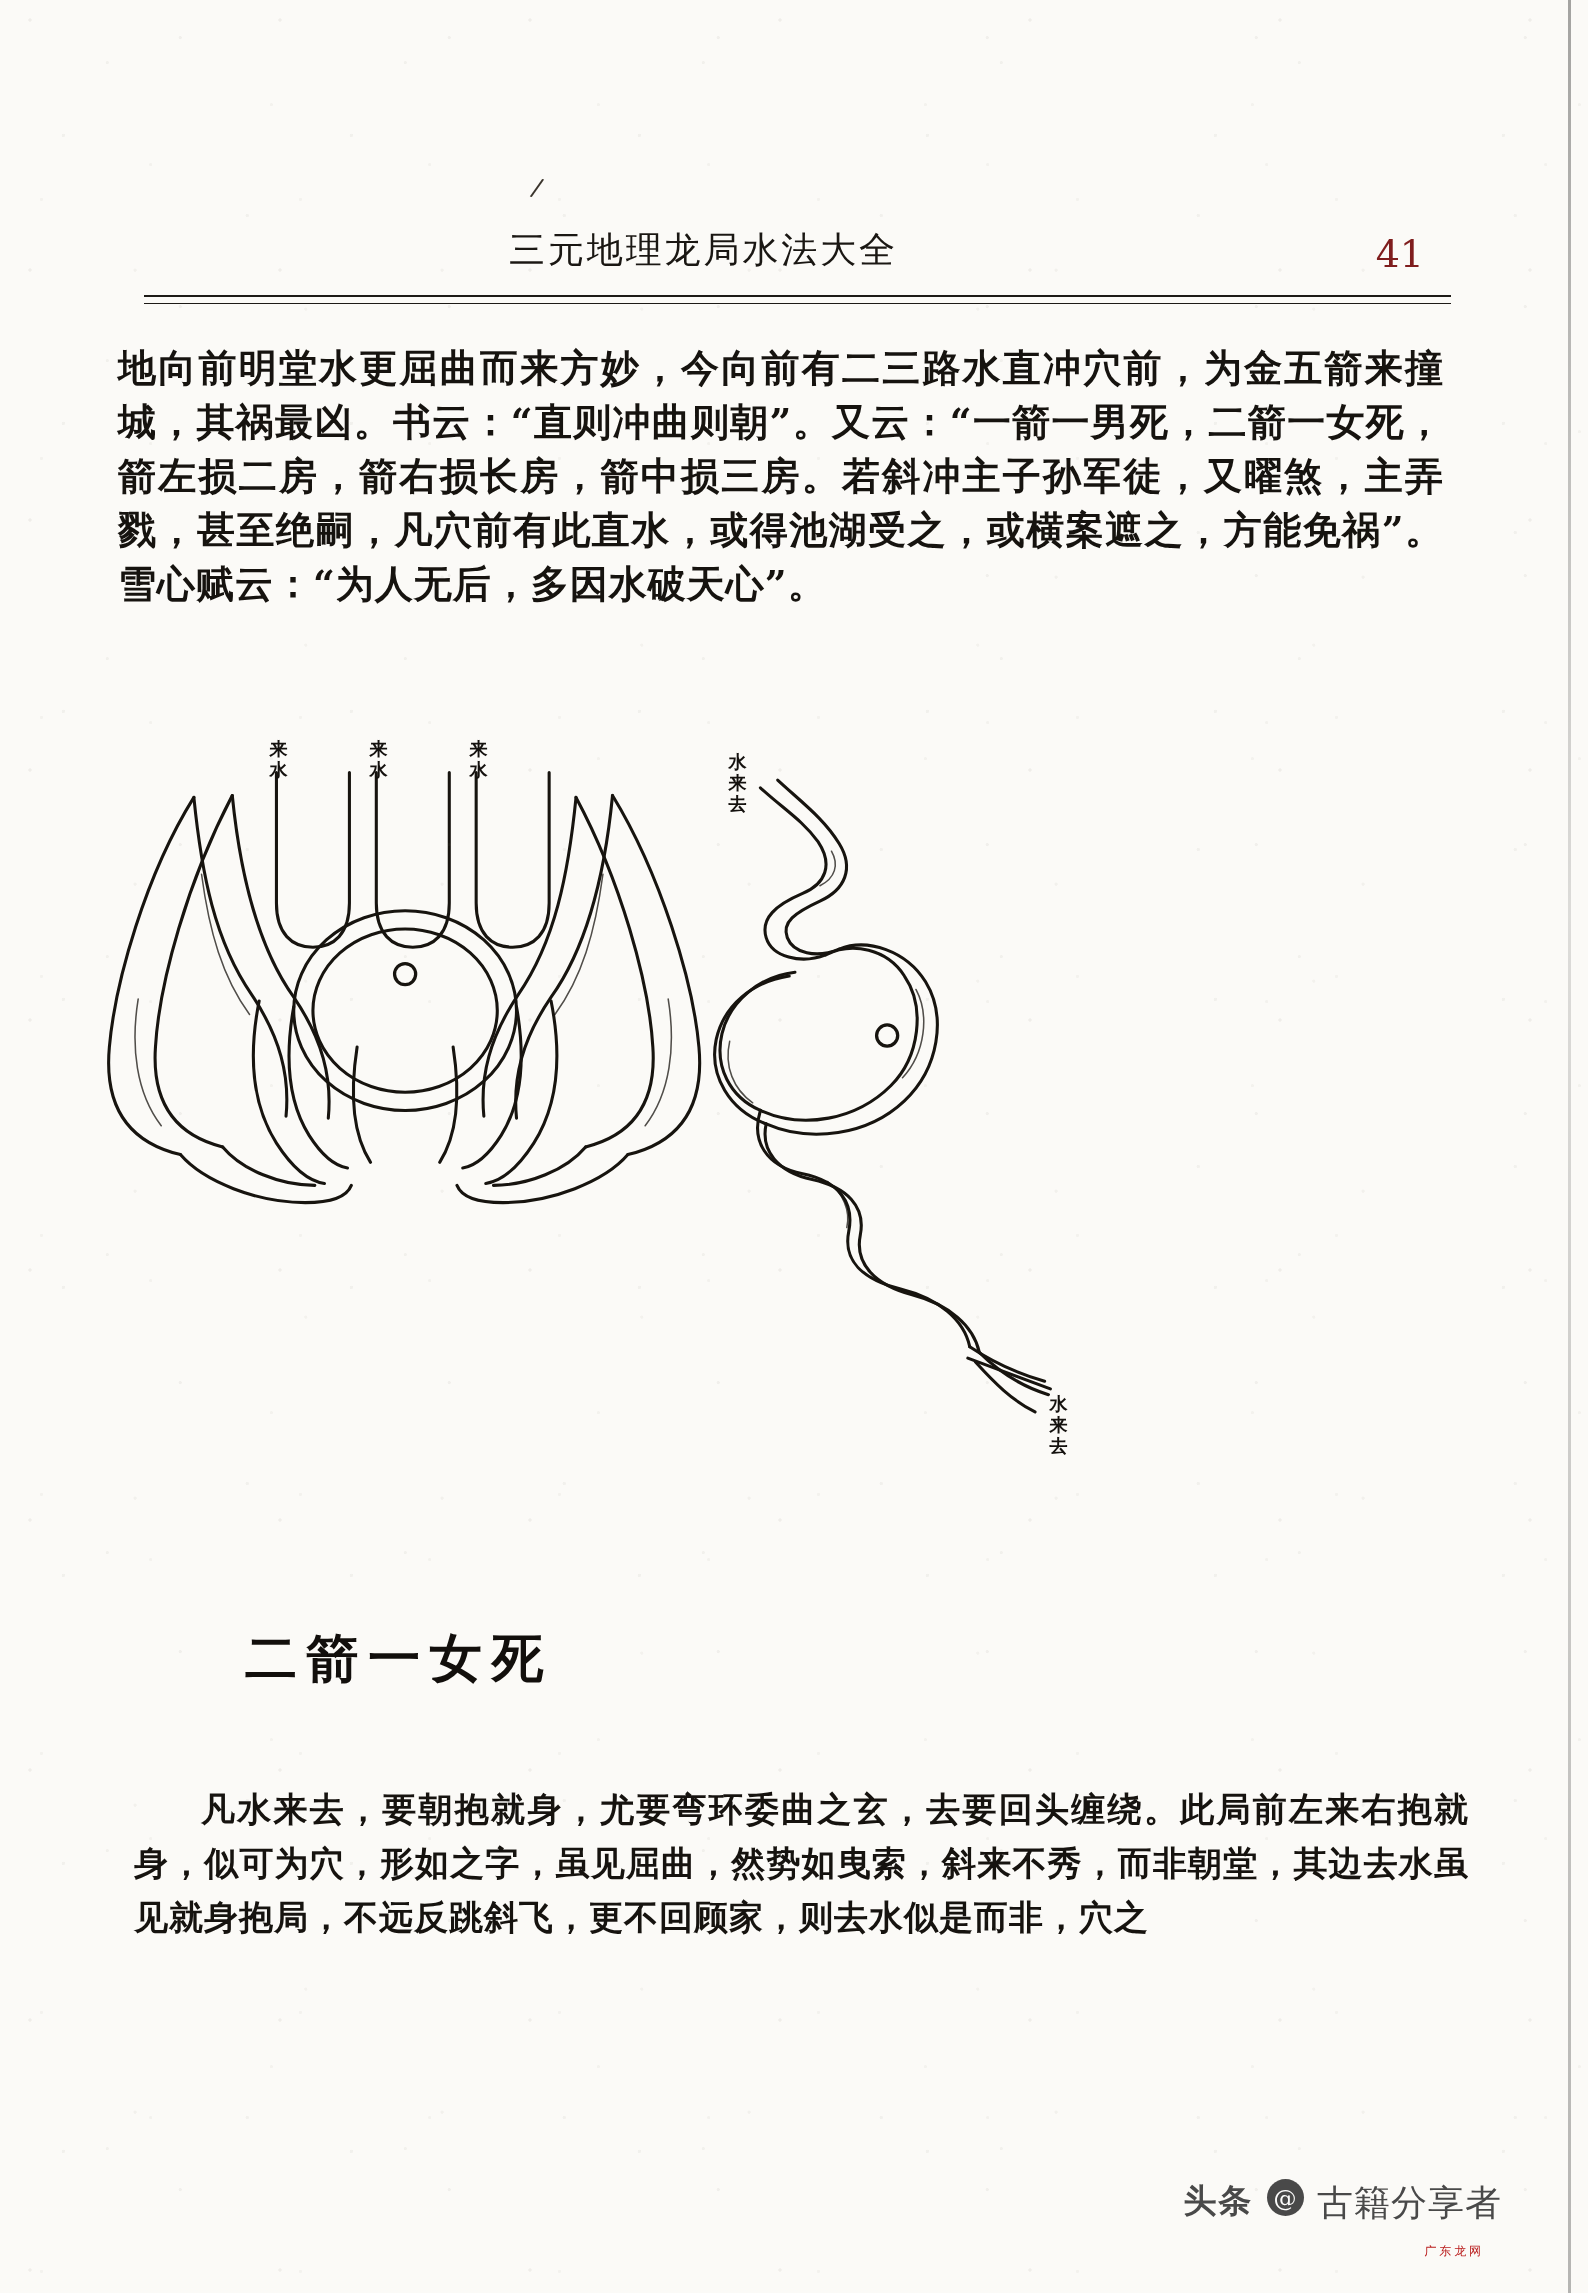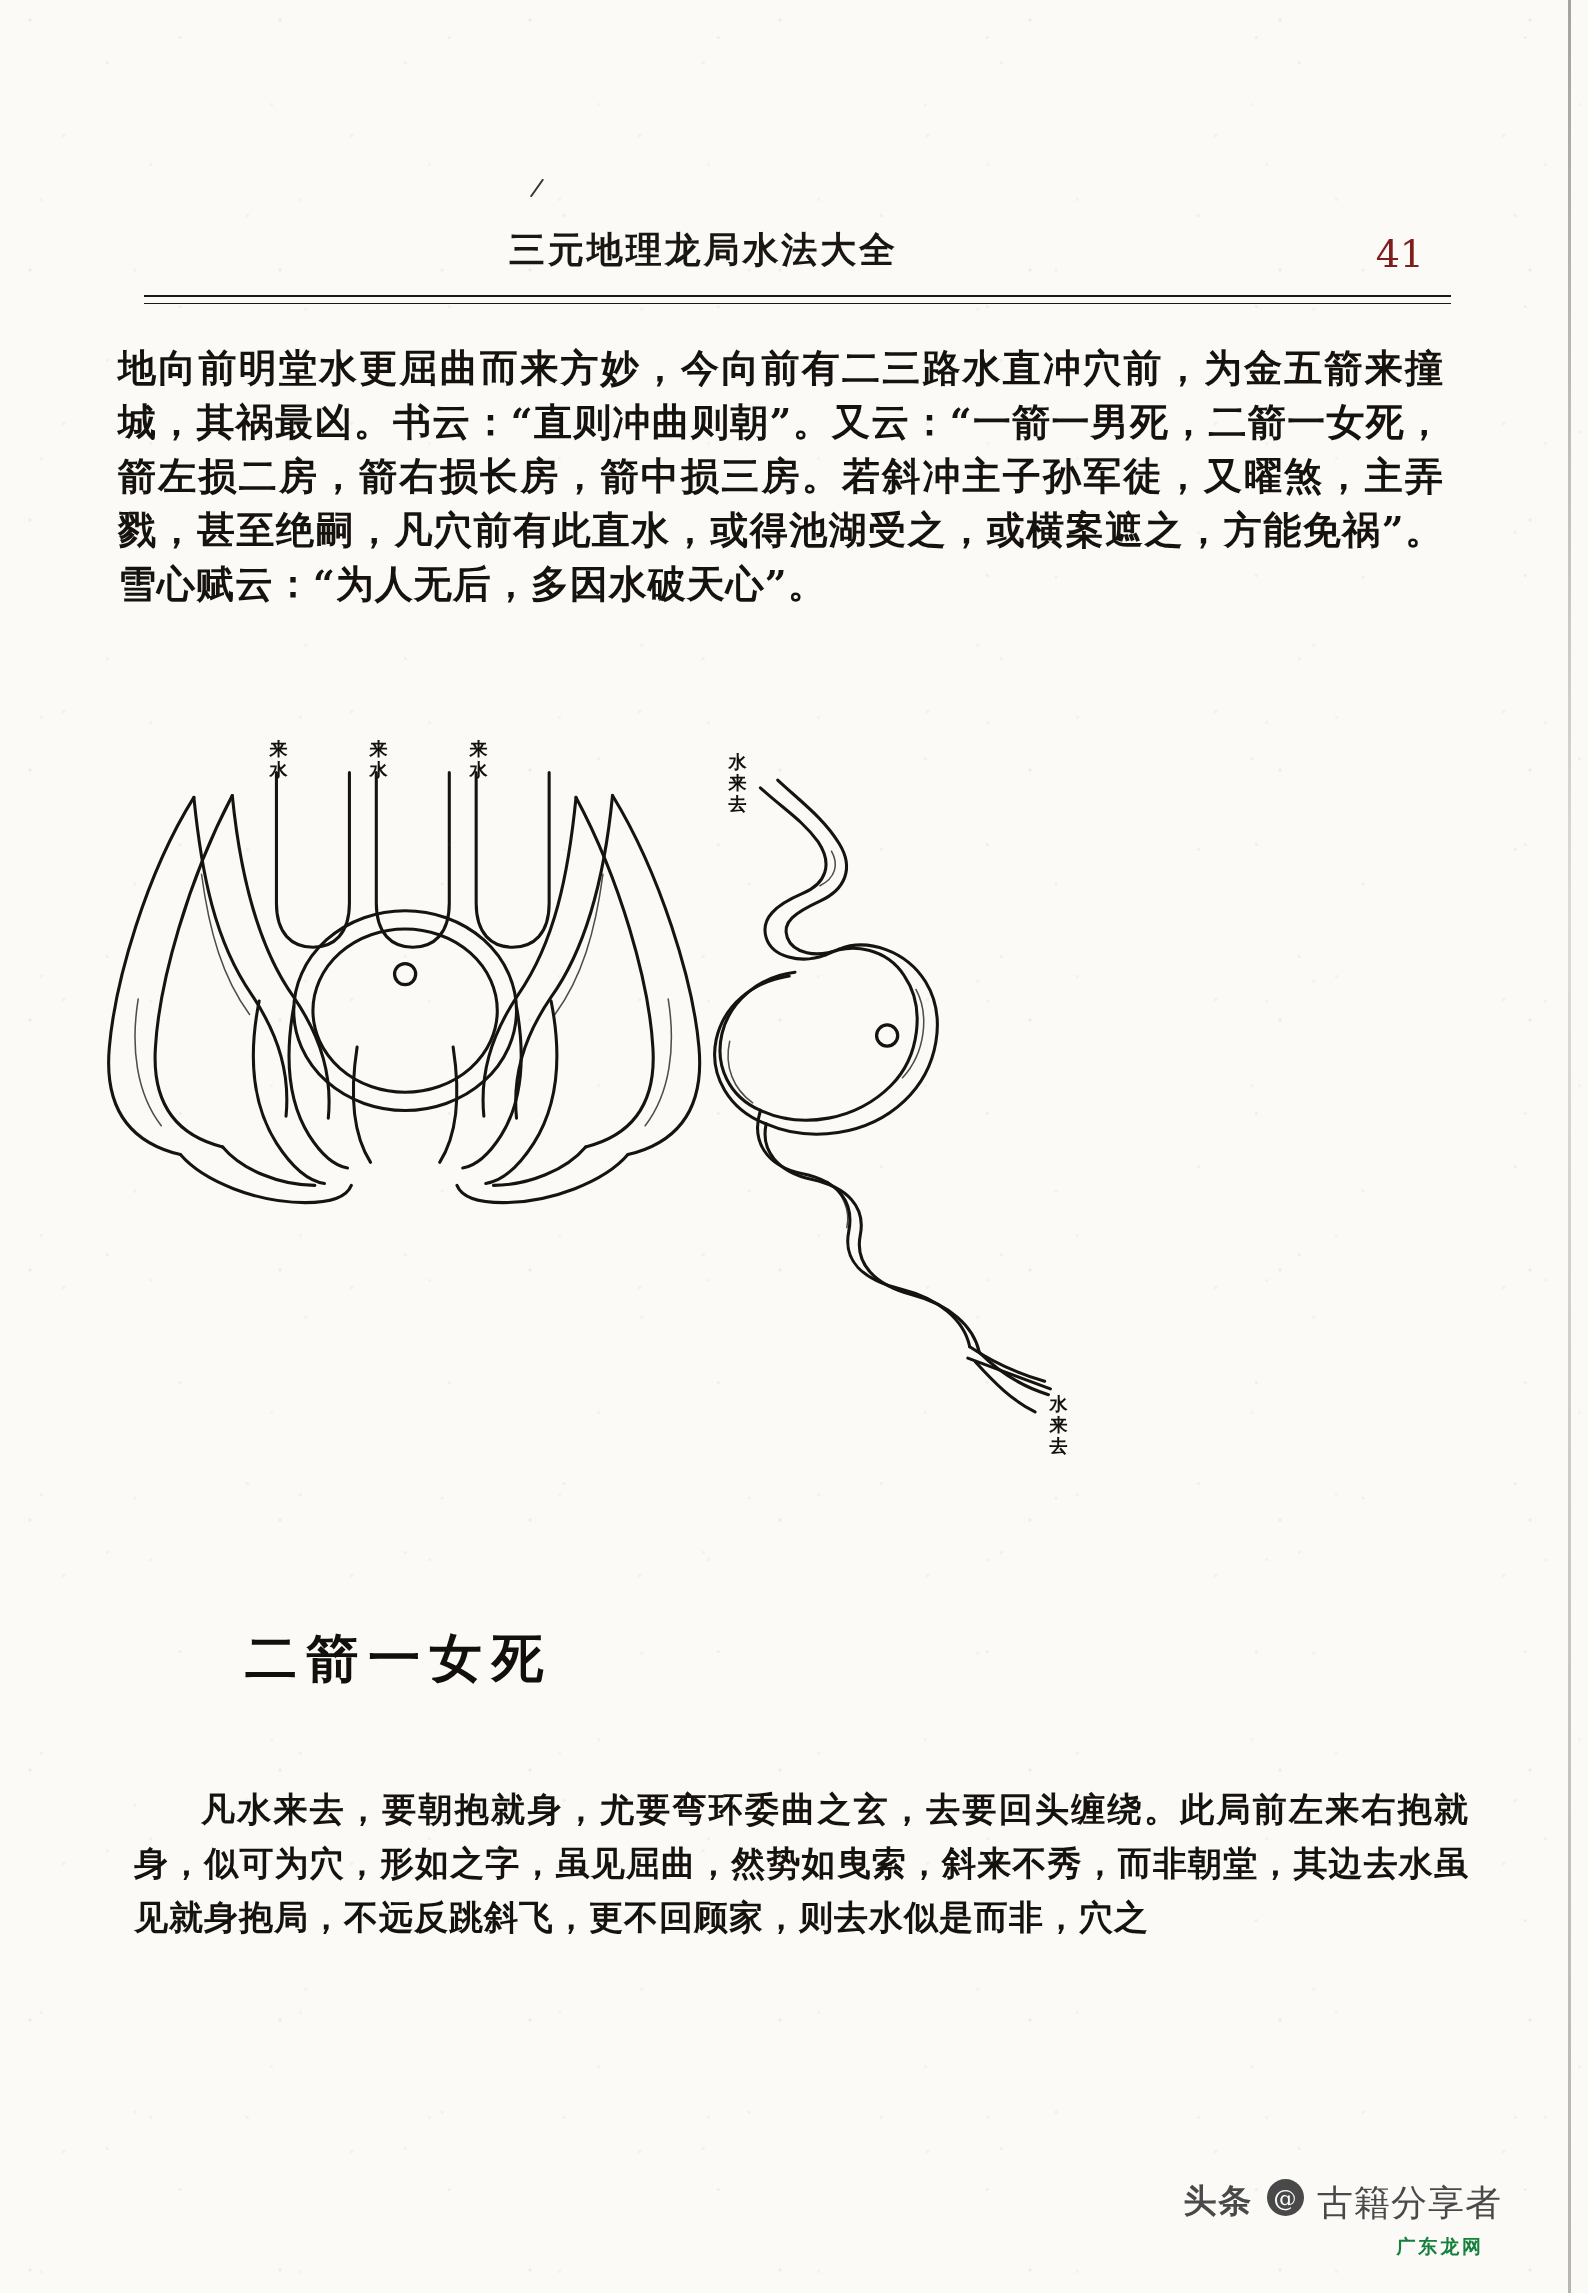--- a/index.html
+++ b/index.html
@@ -58,21 +58,21 @@
     left: 144px;
     top: 226px;
     width: 1307px;
     height: 86px;
   }
   #header-title {
     position: absolute;
     left: 365px;
     top: 0;
     font-family: "DejaVu Serif", serif;
-    font-weight: bold;
+    font-weight: normal;
     font-size: 36px;
     letter-spacing: 2.9px;
     color: #1a1713;
     text-align: right;
   }
   #header-pageno {
     position: absolute;
     right: 27px;
     top: 5.8px;
     font-family: "DejaVu Serif", serif;
@@ -186,24 +186,23 @@
     font-family: "DejaVu Serif", serif;
     font-size: 36px;
     color: #2b2b2b;
     letter-spacing: 1px;
   }
   #watermark-faint {
     position: absolute;
     right: 104px;
     bottom: 33px;
     font-family: "DejaVu Sans", sans-serif;
-    font-size: 19px;
-    color: #15803d;
+    font-size: 12px;
+    color: #b91c1c;
     letter-spacing: 2.9px;
-    font-weight: bold;
   }
 </style>
 </head>
 <body>
 
 <div id="page">
   <div id="page-inner">
 
     <div class="scan-edge right"></div>
 

